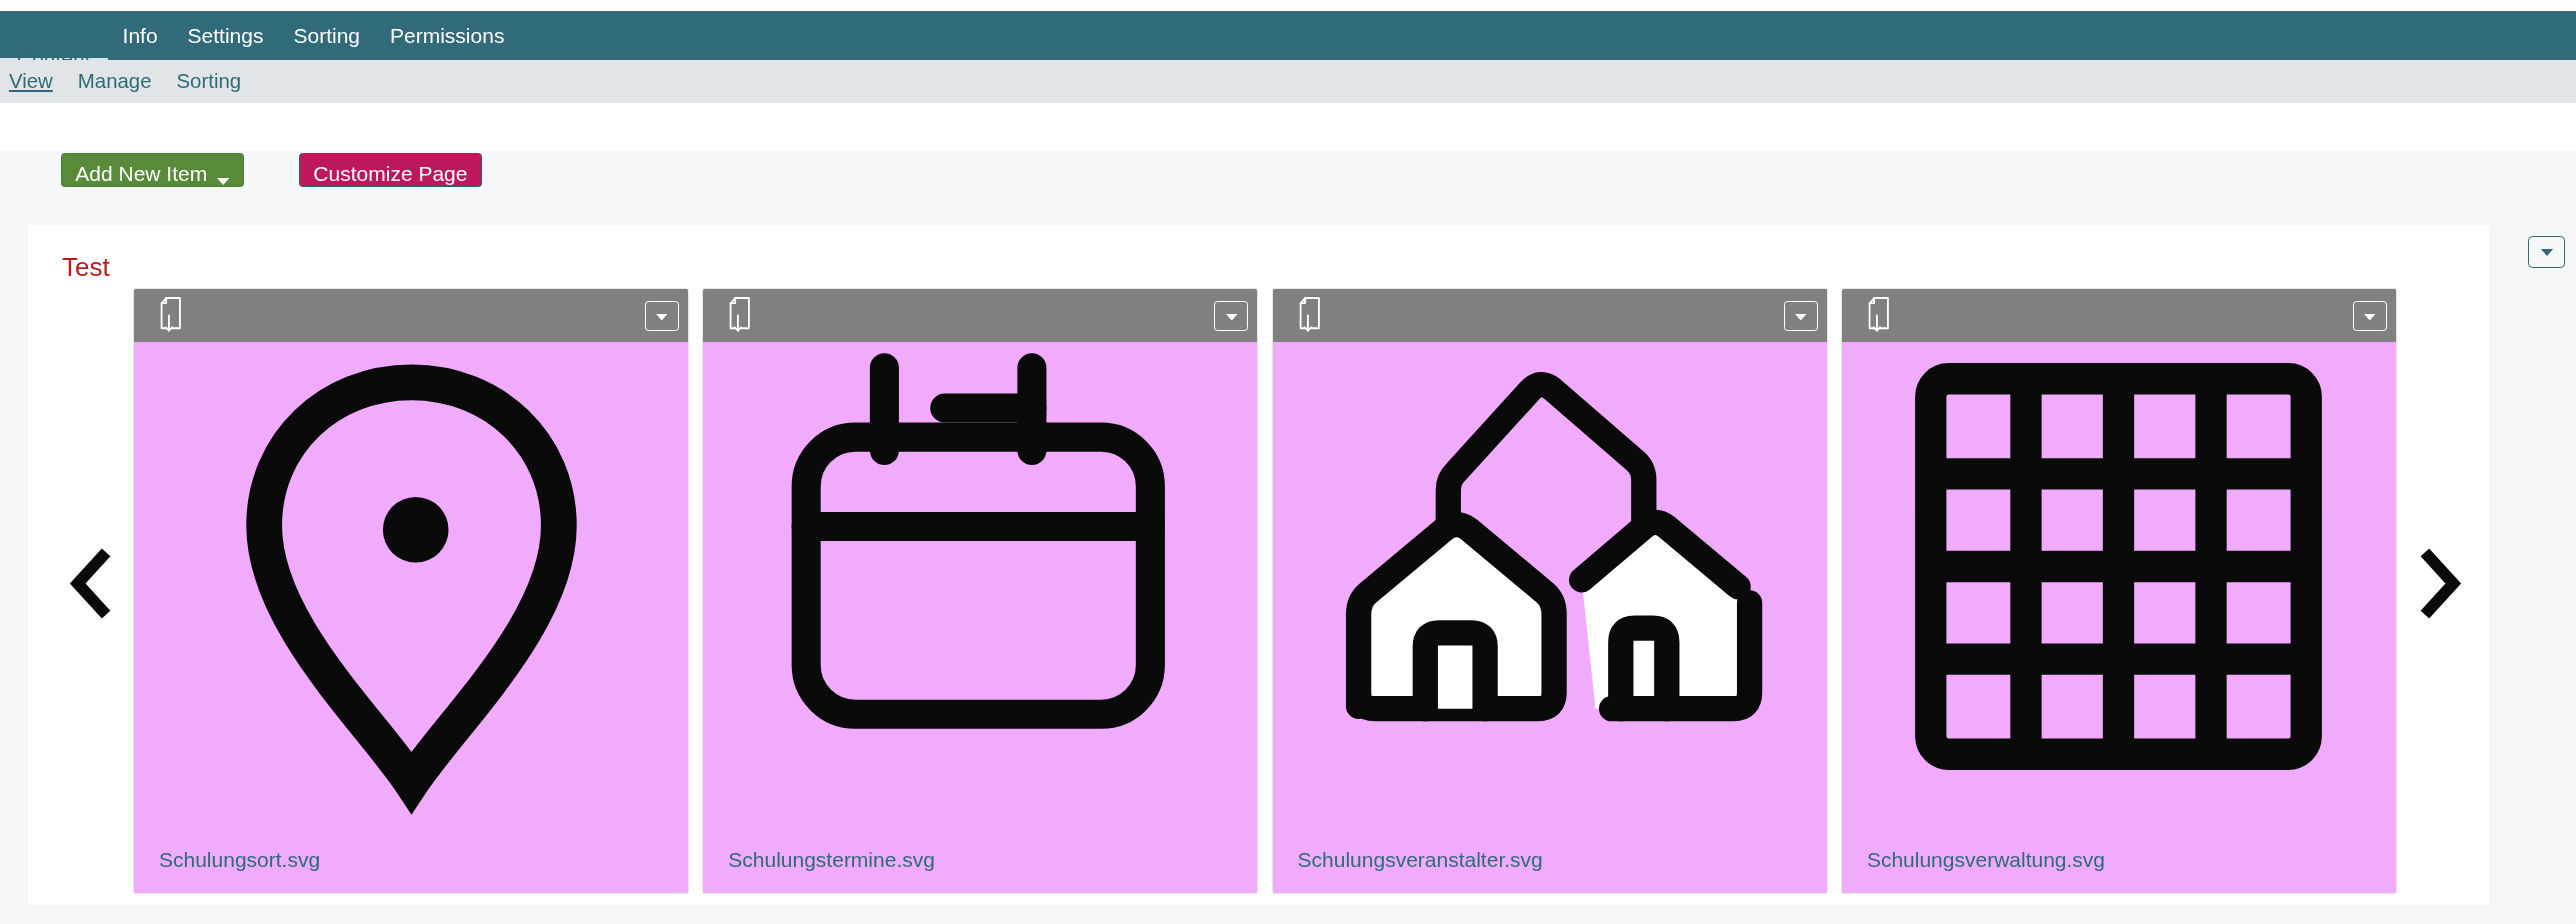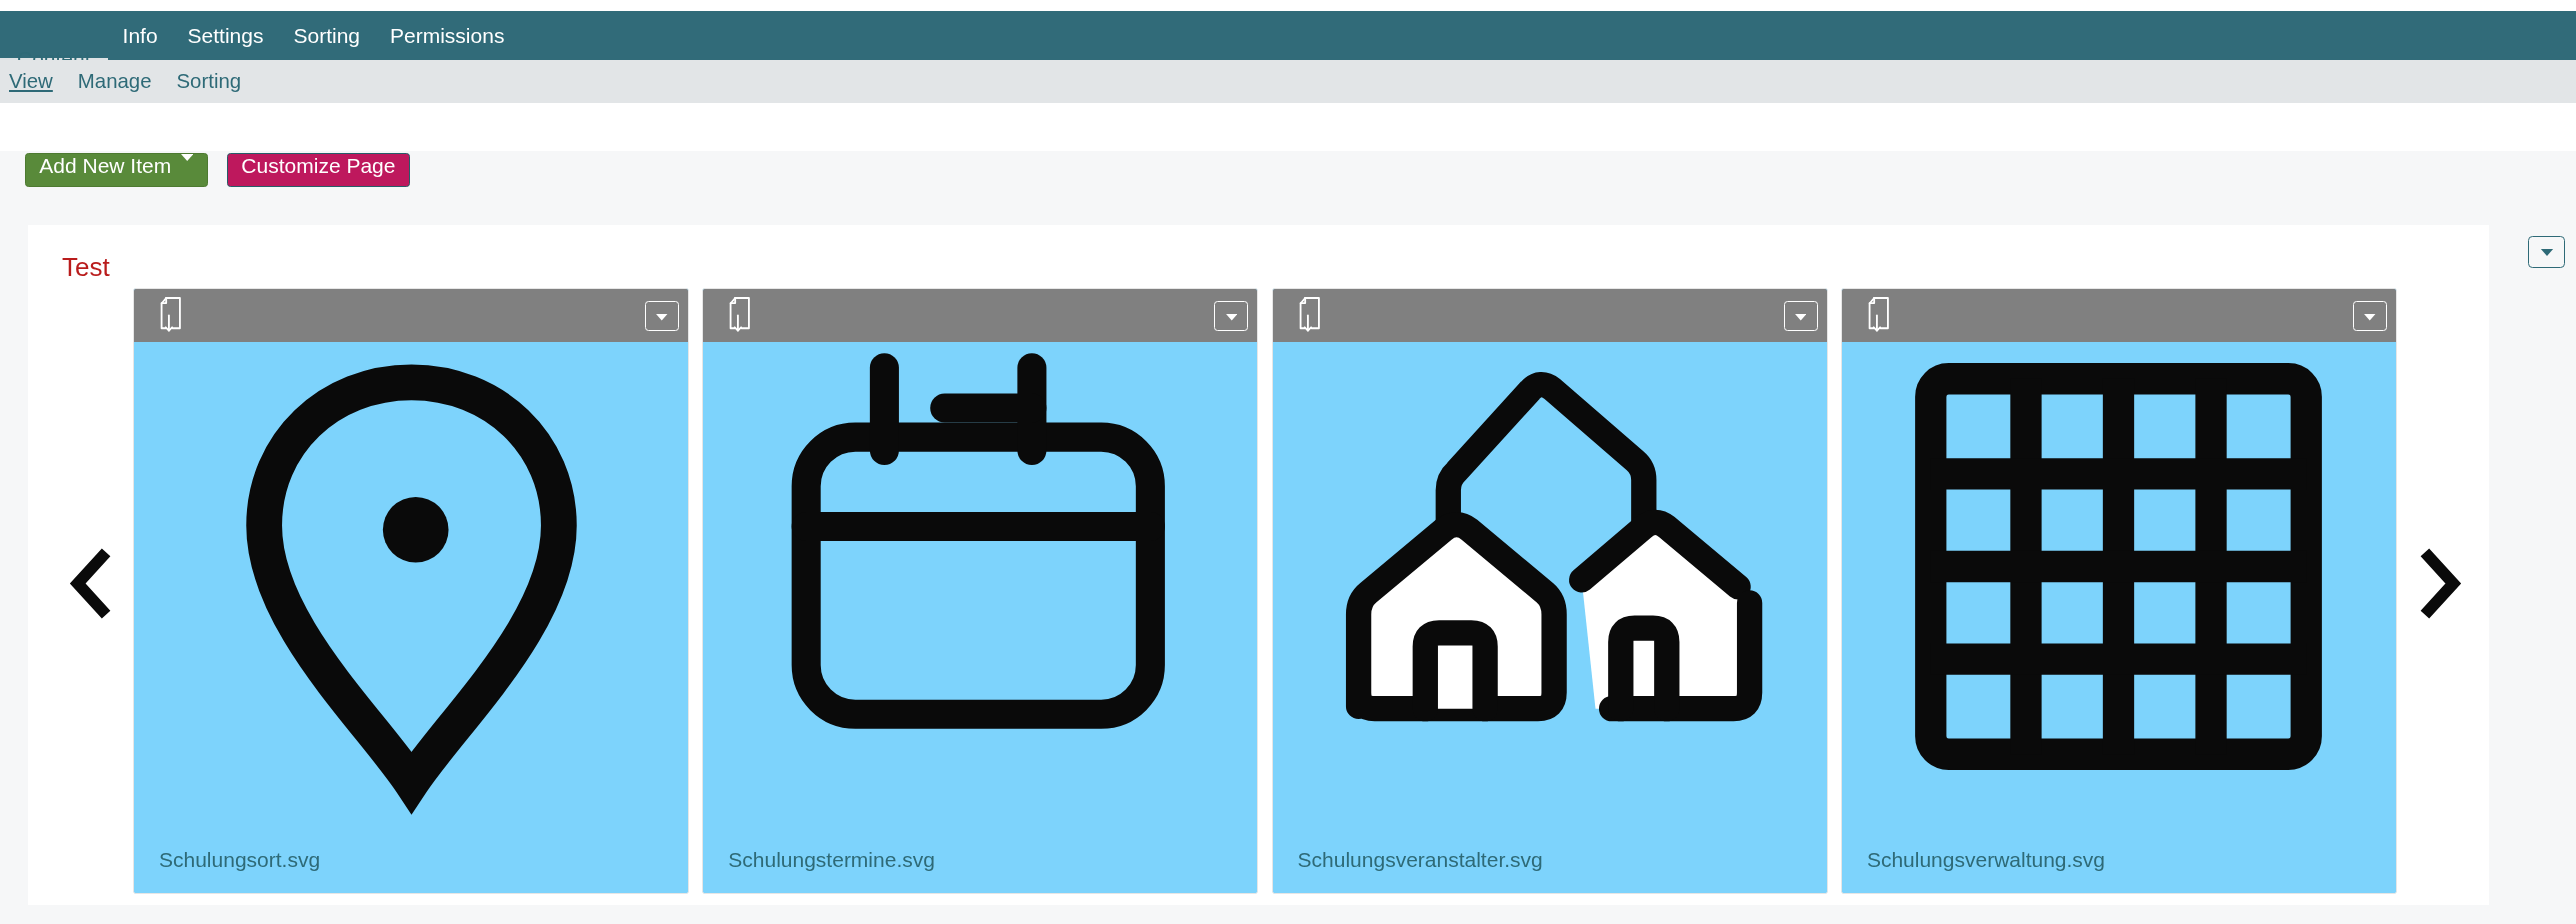--- a/index.html
+++ b/index.html
@@ -33,22 +33,22 @@
   .subnav .navlink { color:#2e6a77; text-decoration:none; cursor:pointer; }
   .subnav .navlink.current { text-decoration:underline; }
 
   
   .pagebg { position:absolute; top:151px; left:0; width:100%; height:774px; background:#f6f7f8; }
   .white-gap { position:absolute; top:104px; left:0; width:100%; height:47px; background:#ffffff; }
 
   
   .btn-row { position:absolute; top:153px; left:25px; display:flex; gap:19.5px; }
   .btn {
-    height:34px; display:flex; align-items:flex-start; padding:0 13.3px;
-    font-size:21px; color:#ffffff; border-radius:3.5px; cursor:pointer; white-space:nowrap;
+    height:34px; display:flex; align-items:flex-end; padding:0 13.3px;
+    font-size:21px; color:#ffffff; border-radius:3.5px; cursor:pointer; white-space:nowrap;margin-left:36px;
   }
   .btn-green { background:#598a3a; border:0.9px solid #4d7a31; }
   .btn-teal  { background:#be185d; border:0.9px solid #275d69; }
   .btn .caret { margin-left:9.7px; display:flex; }
 
   
   .panel {
     position:absolute; left:28px; top:225px; width:2461px; height:680px;
     background:#ffffff;
   }
@@ -64,21 +64,21 @@
     display:flex; align-items:center; justify-content:center; cursor:pointer;
   }
 
   
   .arrow { position:absolute; top:547px; width:48px; height:73px; cursor:pointer; }
   .arrow-left  { left:67px; }
   .arrow-right { left:2416px; }
 
   .cards { position:absolute; left:133px; top:288px; display:flex; gap:13.3px; }
   .card {
-    width:556px; height:606px; background:#7dd3fc;
+    width:556px; height:606px; background:#f0abfc;
     border:0.9px solid #e6e6e6; border-radius:2.7px;
     display:flex; flex-direction:column; overflow:hidden;
   }
   .card-header {
     flex:none; height:53px; background:#808080;
     display:flex; align-items:center; padding:0 8.9px 0 23px;
   }
   .card-menu-btn {
     margin-left:auto; width:34px; height:30px;
     border:0.9px solid #ffffff; border-radius:3.5px; background:transparent;

